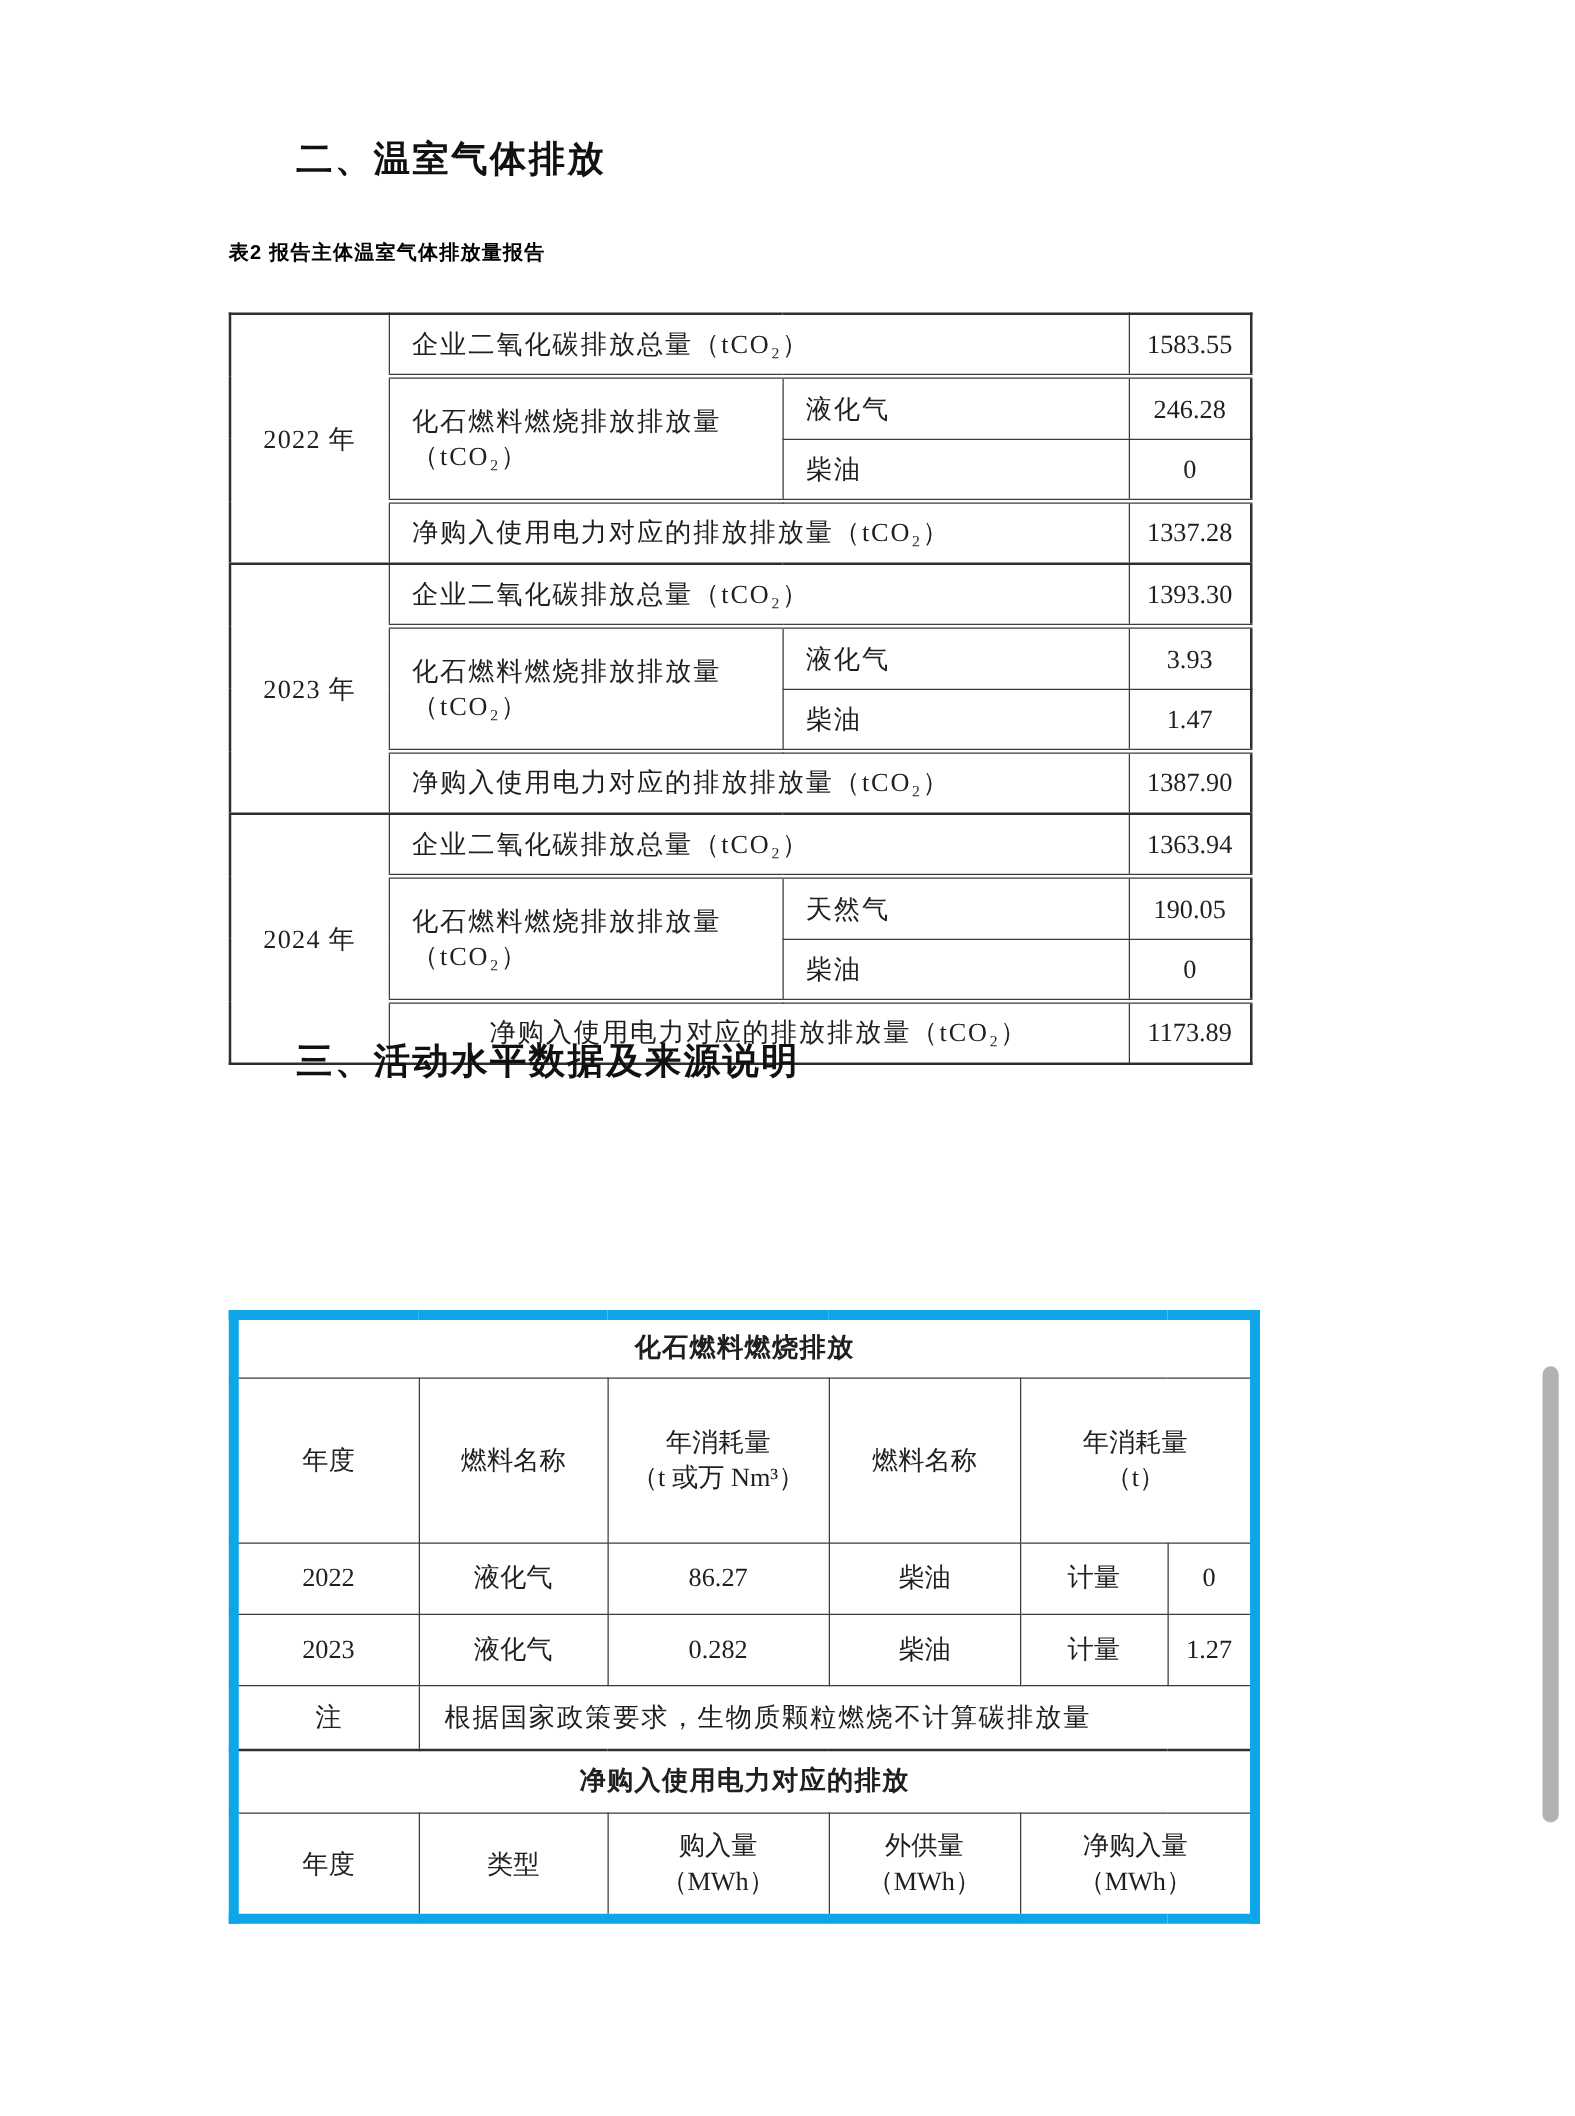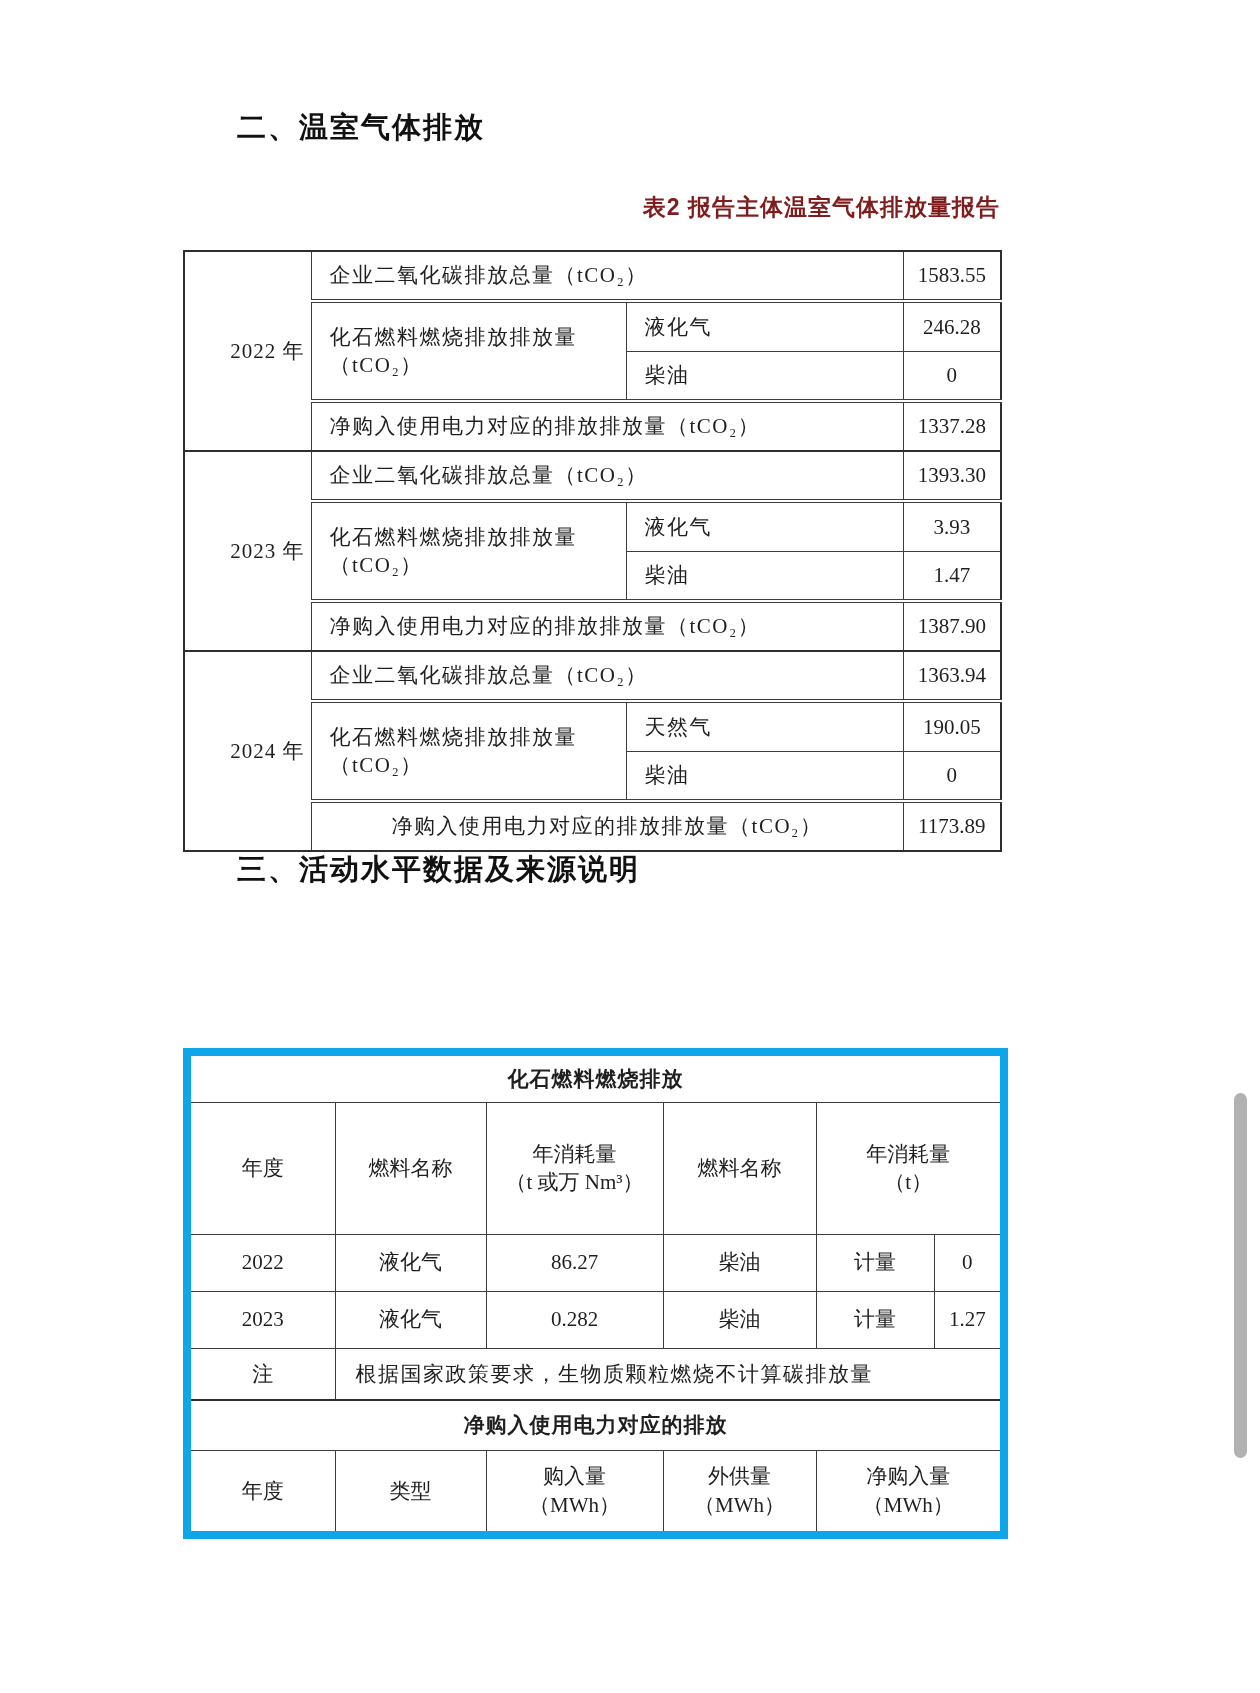--- a/index.html
+++ b/index.html
@@ -20,31 +20,31 @@
     position: absolute;
     left: 237px;
     margin: 0;
     font-family: "Liberation Sans", "DejaVu Sans", sans-serif;
     font-weight: 700;
     font-size: 29px;
     letter-spacing: 2px;
     color: #111111;
   }
   .h1a { top: 108px; }
-  .h1b { top: 850px; text-align: right; }
+  .h1b { top: 829px; text-align: right; }
   .caption {
     position: absolute;
     left: 183px;
     width: 817px;
-    text-align: right;
+    text-align: left;
     font-family: "Liberation Sans", "DejaVu Sans", sans-serif;
     font-weight: 700;
-    font-size: 23px;
+    font-size: 16px;
     letter-spacing: 1px;
-    color: #7f1d1d;
+    color: #000000;
   }
   .c2 { top: 192px; }
   .c3 { top: 962px; }
 
   table {
     position: absolute;
     left: 183px;
     border-collapse: collapse;
     table-layout: fixed;
     width: 817px;
@@ -55,21 +55,21 @@
   .t3 { top: 1048px; }
   td {
     border: 1px solid #3c3c3c;
     padding: 2px 6px;
     line-height: 1.35;
   }
   .t2 { border: 2px solid #2e2e2e; }
   .t3 { border: 8px solid #0ea5e9; padding-left: 20px; }
   .t2 tr { height: 50px; }
 
-  .year { text-align: right; letter-spacing: 1px; }
+  .year { text-align: center; letter-spacing: 1px; }
   .label { text-align: left; padding-left: 18px; letter-spacing: 1.5px; margin-left: 20px; }
   .val { text-align: center; font-family: "Liberation Serif", "DejaVu Serif", serif; }
   .center { text-align: center; padding-left: 6px; }
   .two-line { white-space: pre-line; }
 
   
   .dt { border-top: 4px double #3c3c3c; }
   
   .bt2 { border-top: 2px solid #2e2e2e; }
 

